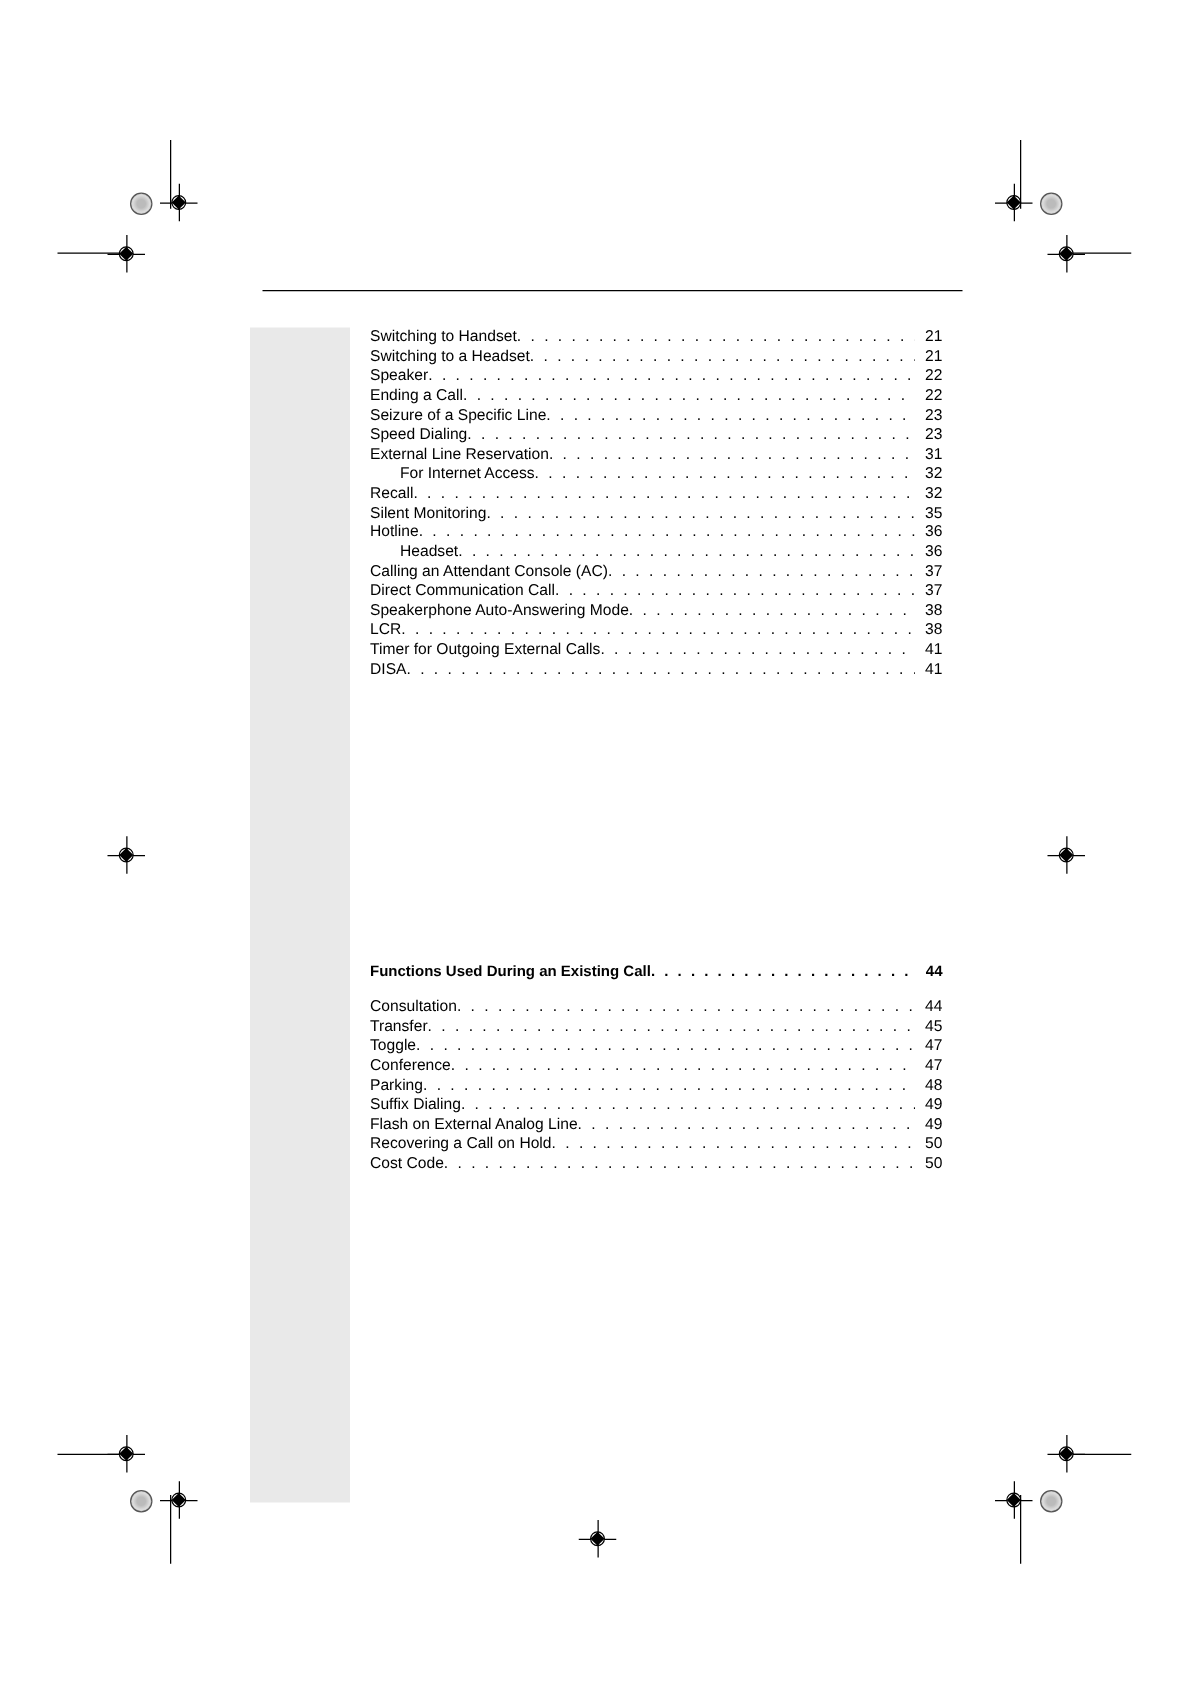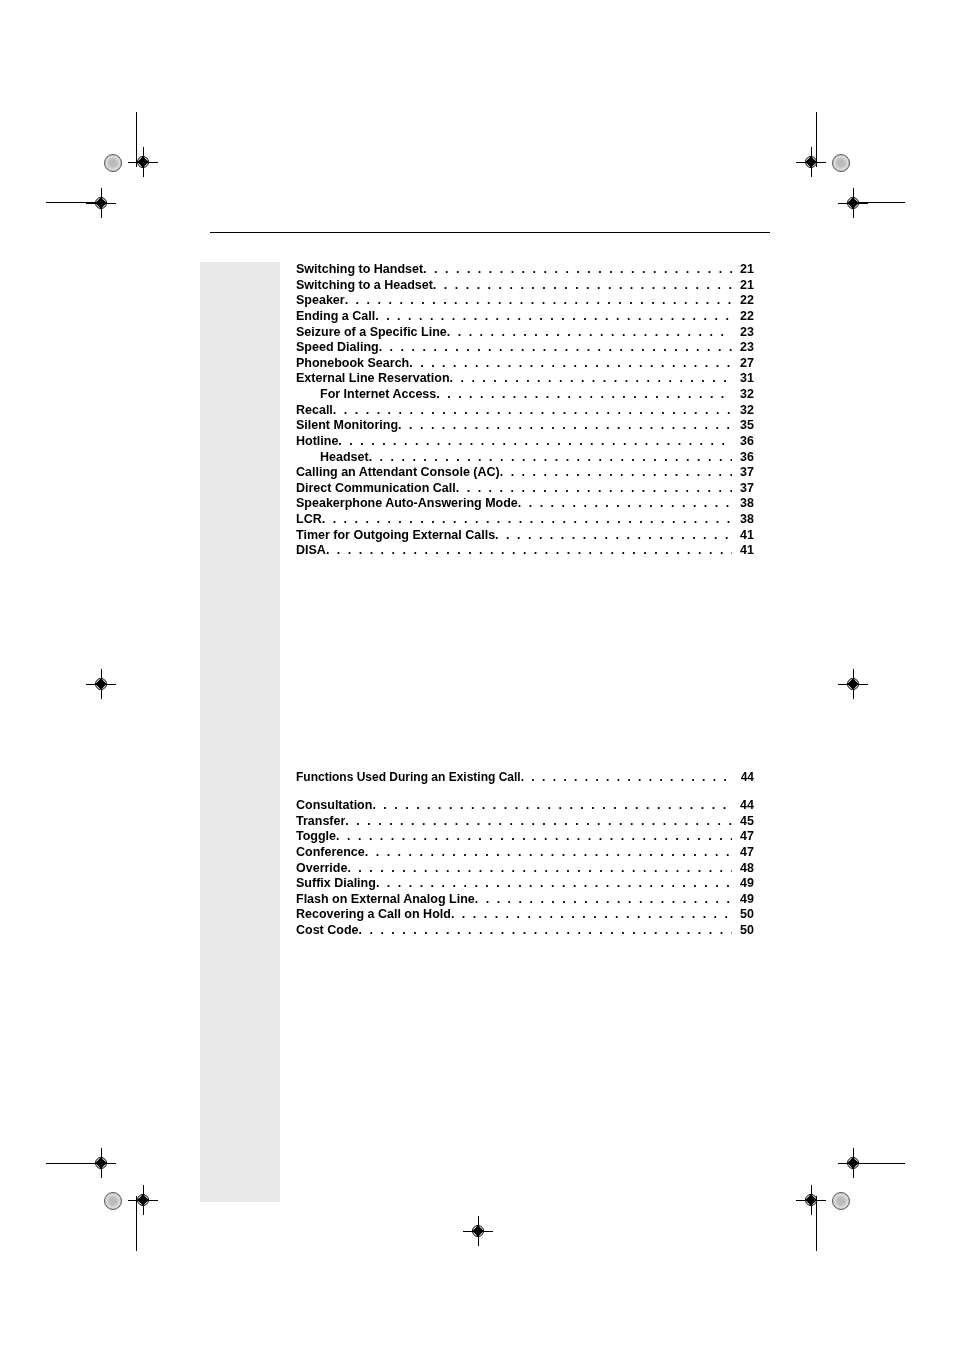--- a/index.html
+++ b/index.html
@@ -47,21 +47,20 @@
       line-height: 1.25;
     }
     #section1 { top: 262px; }
     #section2-title { top: 770px; font-weight: bold; font-size: 12px; }
     #section2 { top: 798px; }
     .toc-row {
       display: flex;
       white-space: nowrap;
       align-items: center;
       margin-bottom: 0px;
-      font-weight: bold;
     }
     .toc-row.indent1 { padding-left: 24px; }
     .toc-label { flex: 0 0 auto; }
     .toc-dots {
       flex: 1 1 auto;
       overflow: hidden;
       letter-spacing: 2px;
     }
     .toc-dots::after {
       content: " . . . . . . . . . . . . . . . . . . . . . . . . . . . . . . . . . . . . . . . . . . . . . . . . . . . . . . . . . . . . . . . . . . . . . . . . . . . . . . . . . . . . . . . . .";
@@ -133,25 +132,20 @@
         <span class="toc-label">Seizure of a Specific Line</span>
         <span class="toc-dots"></span>
         <span class="toc-page"> 23</span>
       </div>
       <div class="toc-row">
         <span class="toc-label">Speed Dialing</span>
         <span class="toc-dots"></span>
         <span class="toc-page"> 23</span>
       </div>
       <div class="toc-row">
-        <span class="toc-label">Phonebook Search</span>
-        <span class="toc-dots"></span>
-        <span class="toc-page"> 27</span>
-      </div>
-      <div class="toc-row">
         <span class="toc-label">External Line Reservation</span>
         <span class="toc-dots"></span>
         <span class="toc-page"> 31</span>
       </div>
       <div class="toc-row indent1">
         <span class="toc-label">For Internet Access</span>
         <span class="toc-dots"></span>
         <span class="toc-page"> 32</span>
       </div>
       <div class="toc-row">
@@ -229,21 +223,21 @@
         <span class="toc-label">Toggle</span>
         <span class="toc-dots"></span>
         <span class="toc-page"> 47</span>
       </div>
       <div class="toc-row">
         <span class="toc-label">Conference</span>
         <span class="toc-dots"></span>
         <span class="toc-page"> 47</span>
       </div>
       <div class="toc-row">
-        <span class="toc-label">Override</span>
+        <span class="toc-label">Parking</span>
         <span class="toc-dots"></span>
         <span class="toc-page"> 48</span>
       </div>
       <div class="toc-row">
         <span class="toc-label">Suffix Dialing</span>
         <span class="toc-dots"></span>
         <span class="toc-page"> 49</span>
       </div>
       <div class="toc-row">
         <span class="toc-label">Flash on External Analog Line</span>

